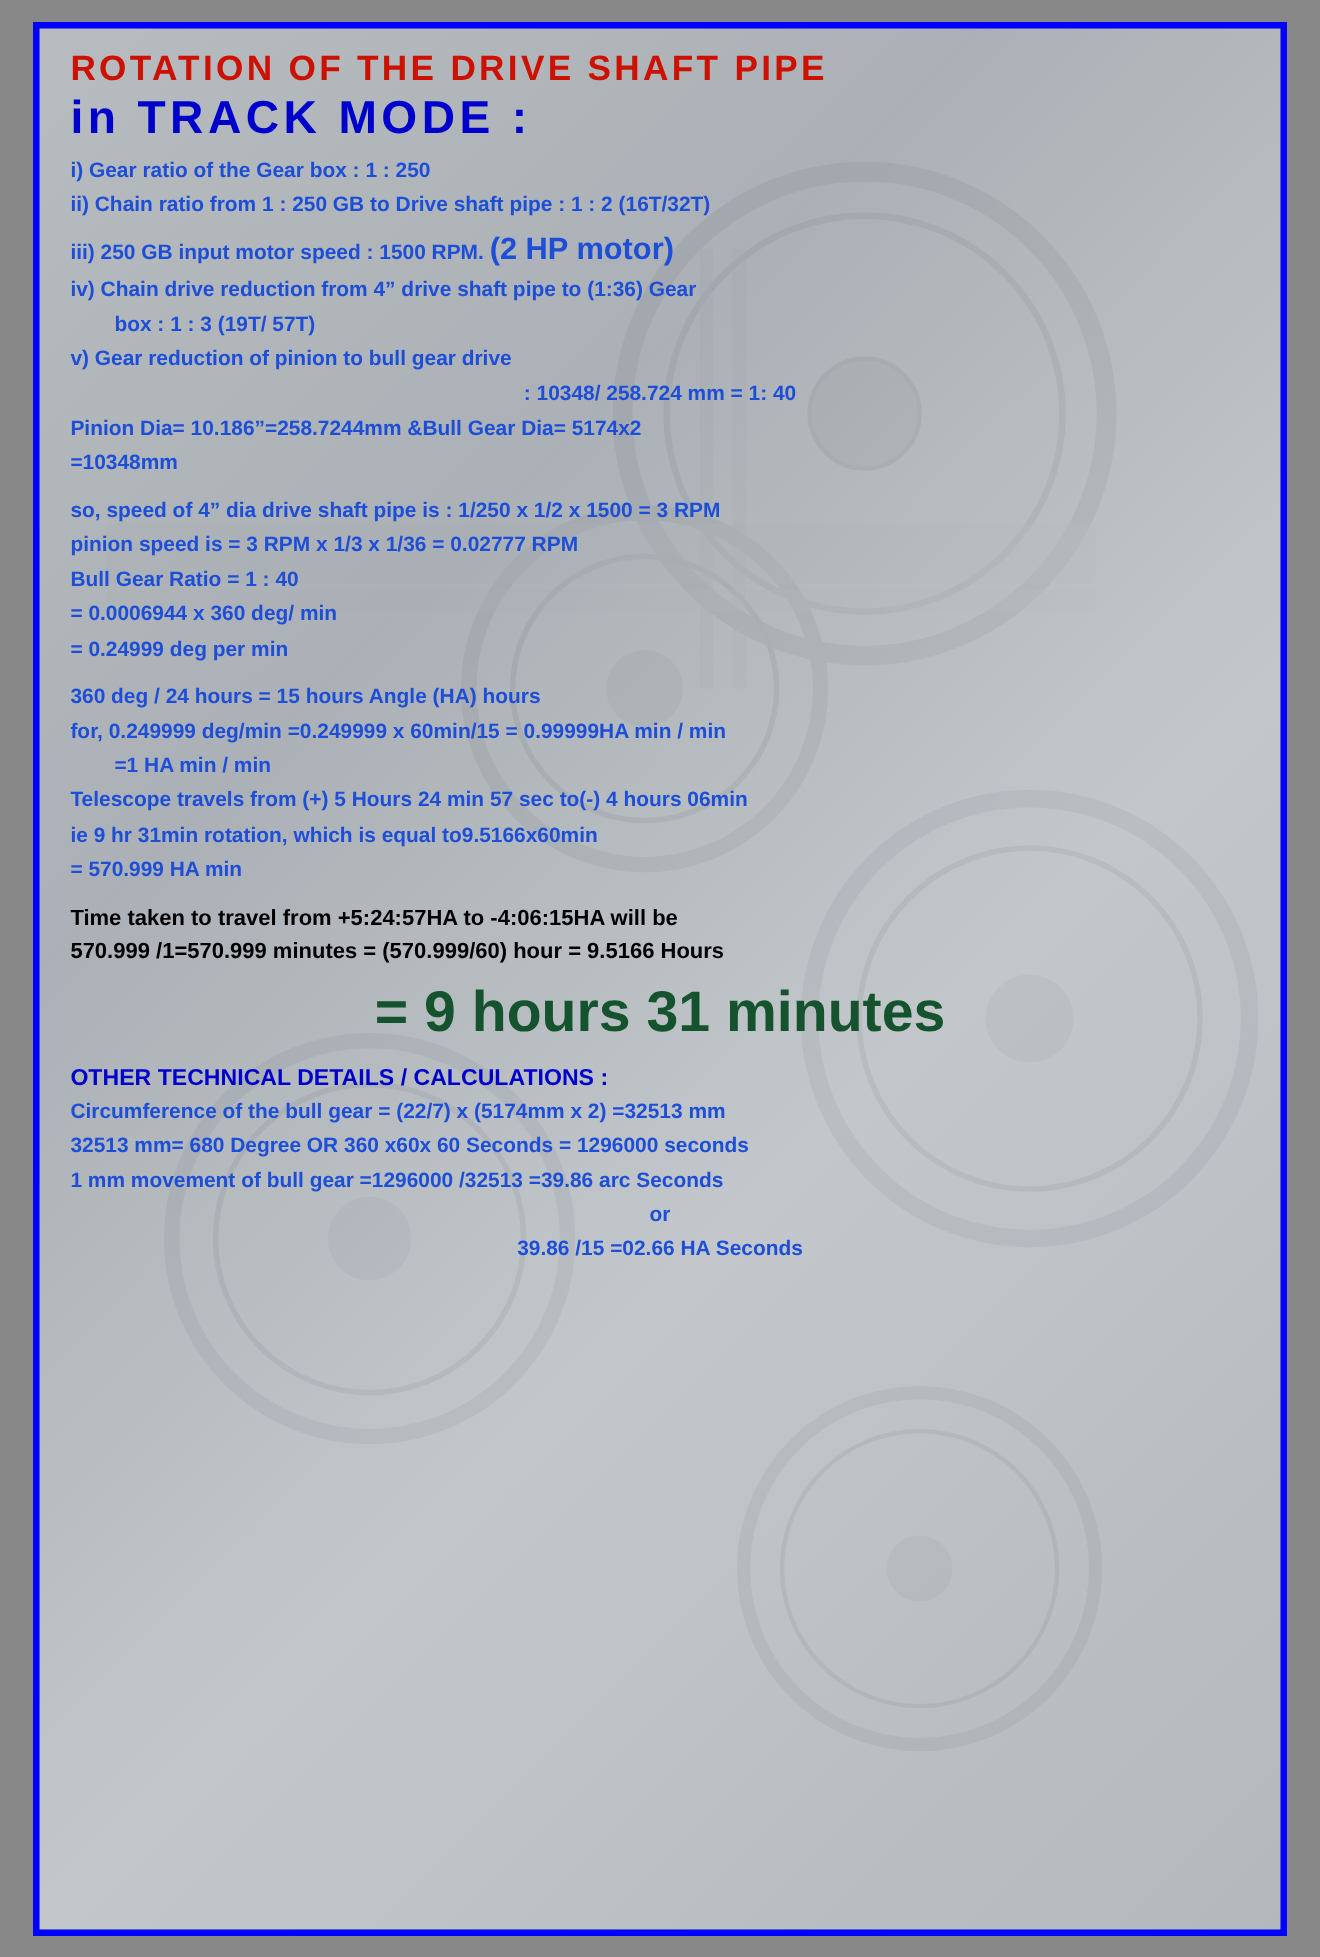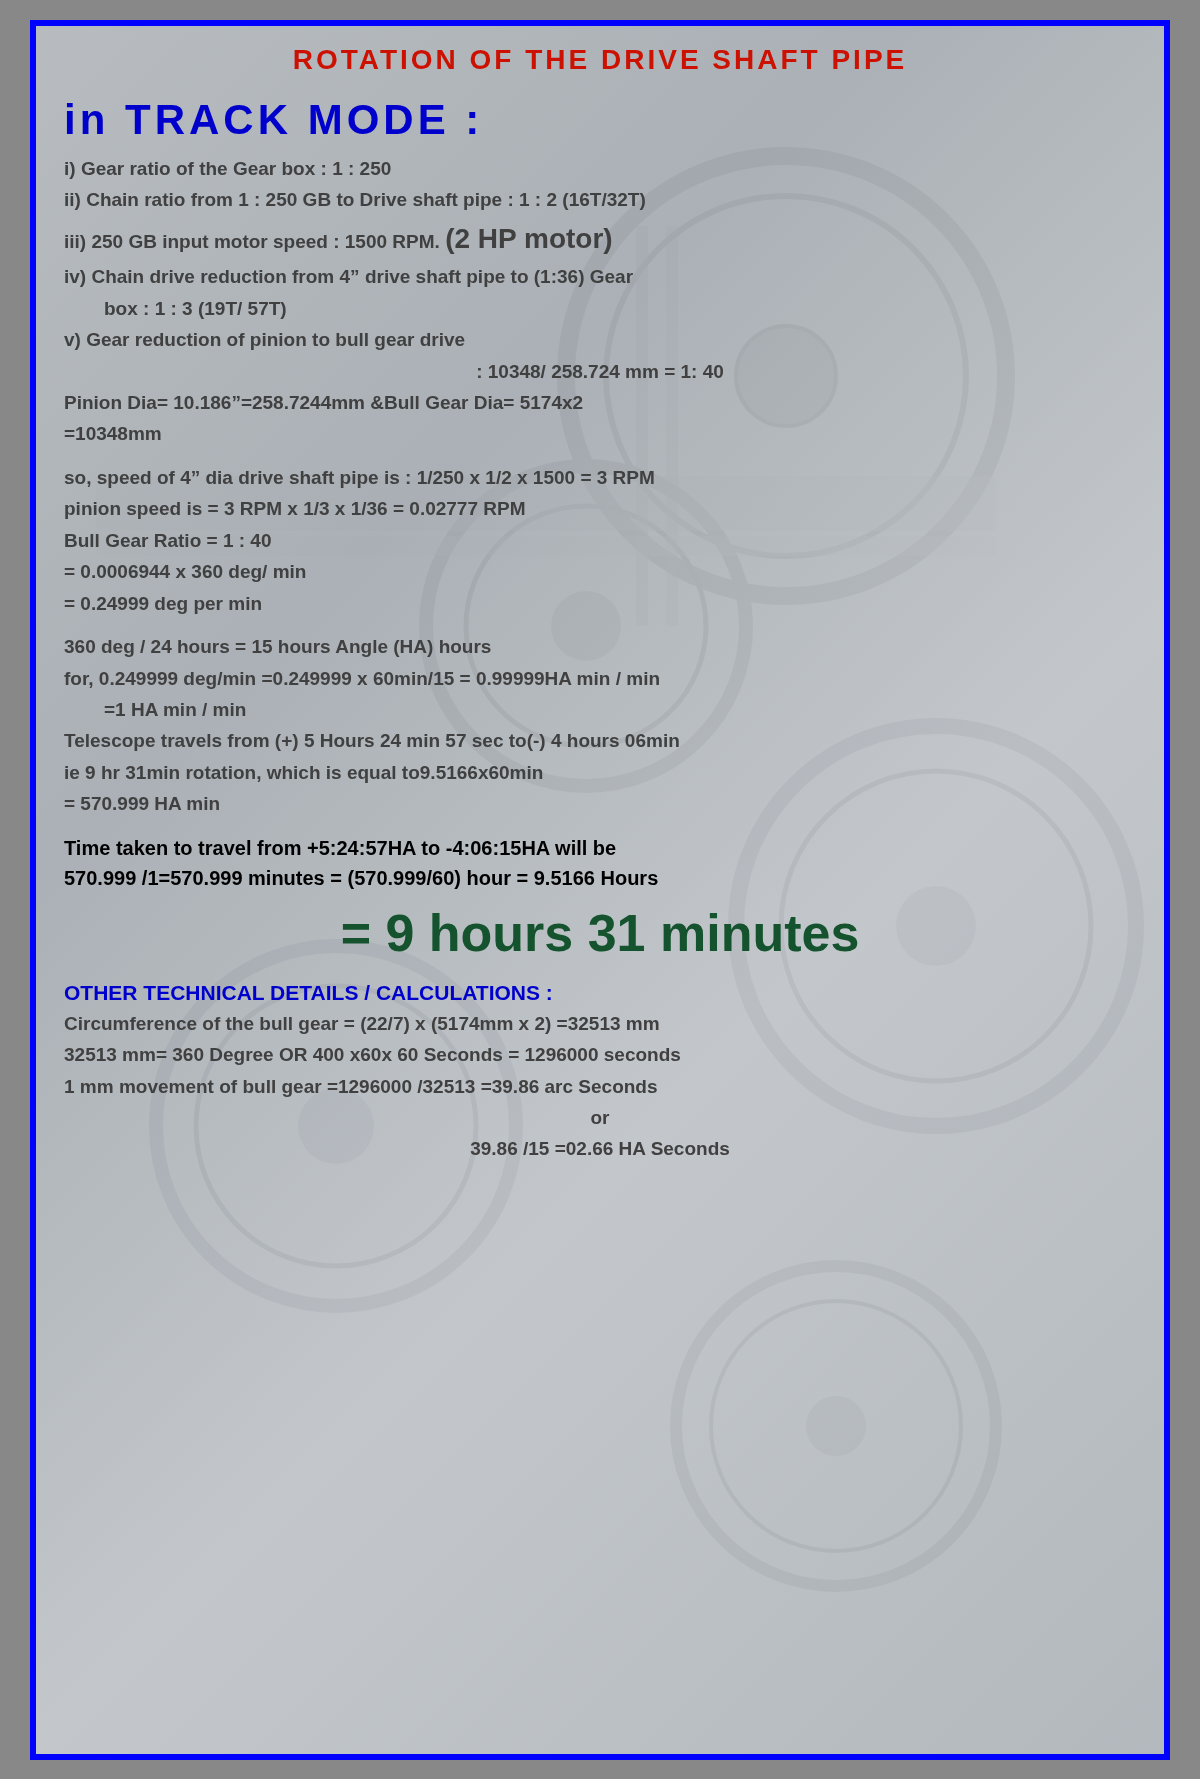--- a/index.html
+++ b/index.html
@@ -36,35 +36,35 @@
     }
     .content {
       position: relative;
       z-index: 1;
       padding: 18px 28px 28px 28px;
     }
     .title-red {
       color: #cc1100;
       font-family: Arial, sans-serif;
       font-weight: bold;
-      text-align: center;
-      font-size: 28px;
+      text-align: left;
+      font-size: 32px;
       letter-spacing: 3px;
-      margin-bottom: 20px;
+      margin-bottom: 2px;
     }
     .title-blue {
       color: #0000cc;
       font-family: Arial, sans-serif;
       font-weight: bold;
       font-size: 42px;
       letter-spacing: 4px;
       margin-bottom: 10px;
     }
     .body-text {
-      color: #404040;
+      color: #1d4ed8;
       font-family: Arial, sans-serif;
       font-weight: bold;
       font-size: 19px;
       line-height: 1.55;
       margin-bottom: 0px;
     }
     .body-text .line {
       display: block;
       margin-bottom: 2px;
     }
@@ -192,20 +192,20 @@
       <div>Time taken to travel from +5:24:57HA to -4:06:15HA will be</div>
       <div>570.999 /1=570.999 minutes = (570.999/60) hour = 9.5166 Hours</div>
     </div>
 
     <div class="result-large">= 9 hours 31 minutes</div>
 
     <div class="section-blue">OTHER TECHNICAL DETAILS / CALCULATIONS :</div>
 
     <div class="body-text">
       <span class="line">Circumference of the bull gear = (22/7) x (5174mm x 2) =32513 mm</span>
-      <span class="line">32513 mm= 360 Degree OR 400 x60x 60 Seconds = 1296000 seconds</span>
+      <span class="line">32513 mm= 680 Degree OR 360 x60x 60 Seconds = 1296000 seconds</span>
       <span class="line">1 mm movement of bull gear =1296000 /32513 =39.86 arc Seconds</span>
       <span class="line center-line">or</span>
       <span class="line center-line">39.86 /15  =02.66 HA Seconds</span>
     </div>
 
   </div>
 </div>
 
 </body></html>

